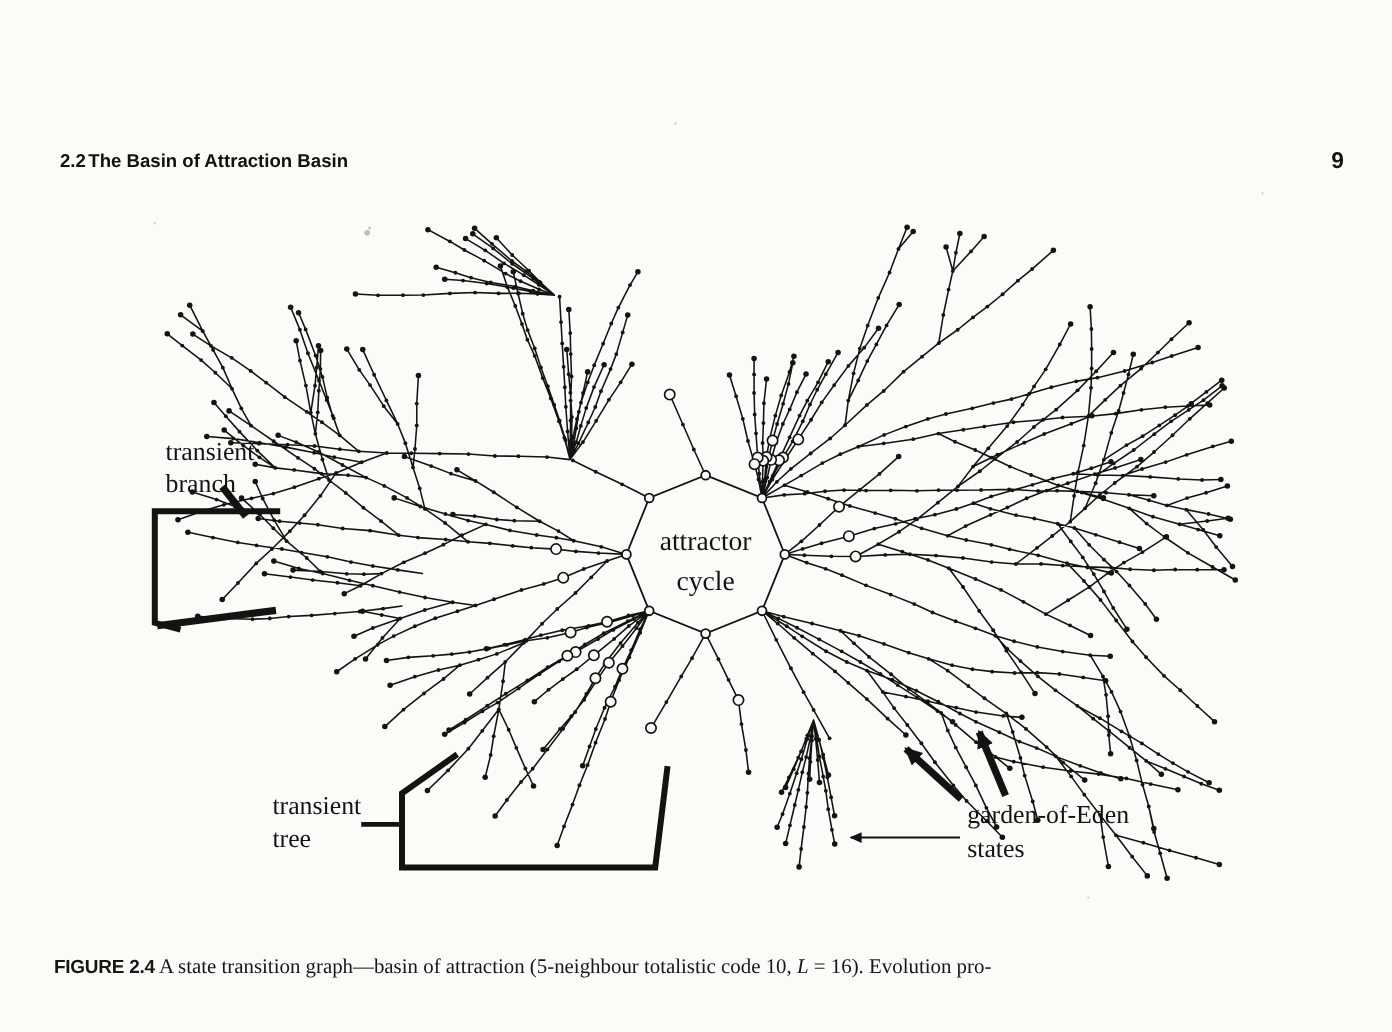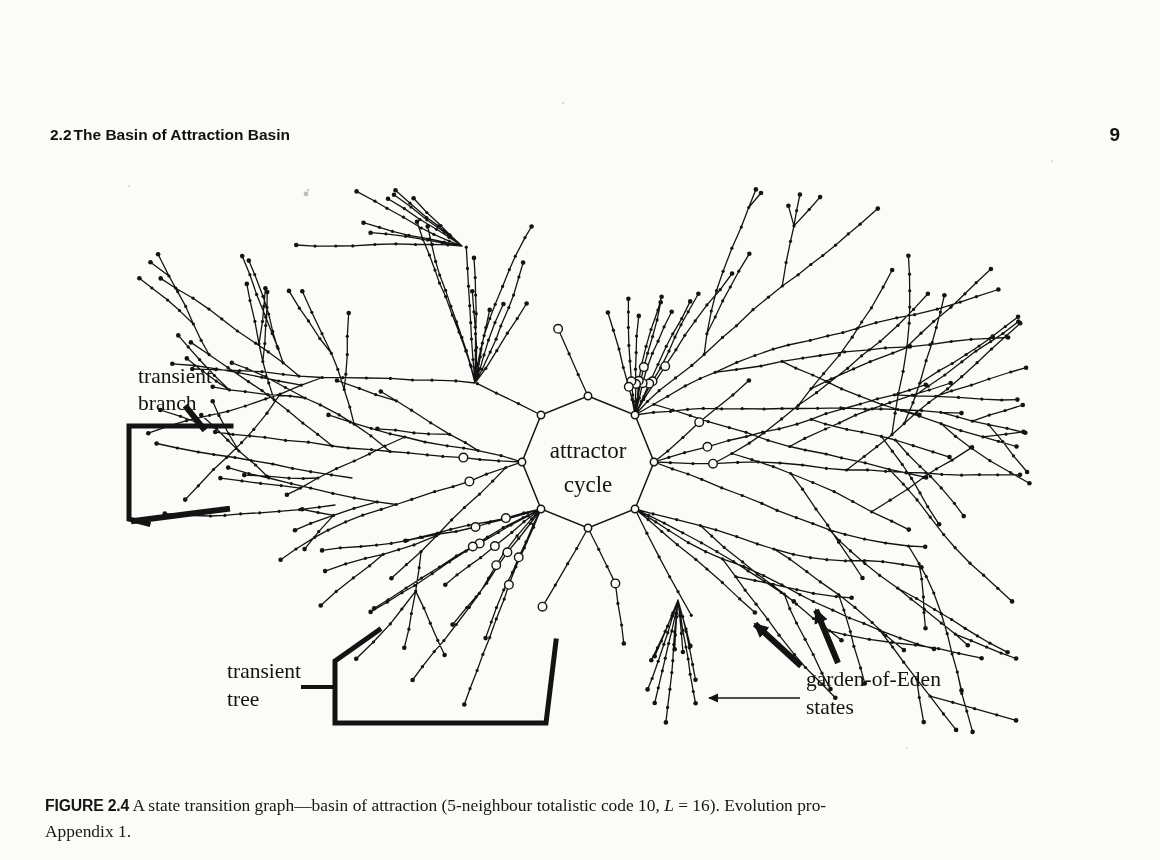--- a/index.html
+++ b/index.html
@@ -1265,16 +1265,15 @@
         <circle cx="563" cy="103" r="1.1" opacity="0.5"></circle>
         <circle cx="129" cy="186" r="1.0" opacity="0.5"></circle>
         <circle cx="1052" cy="161" r="1.0" opacity="0.45"></circle>
         <circle cx="907" cy="748" r="1.0" opacity="0.45"></circle>
       </g>
     </svg>
   </div>
 
   <div class="caption">
     <div class="cap-line"><span class="cap-tag">FIGURE 2.4</span><span> A state transition graph—basin of attraction (5-neighbour totalistic code 10, </span><i>L</i><span> = 16). Evolution pro-</span></div>
-    <div class="cap-line">Appendix 1.</div>
   </div>
 
 </div>
 
 </body></html>

